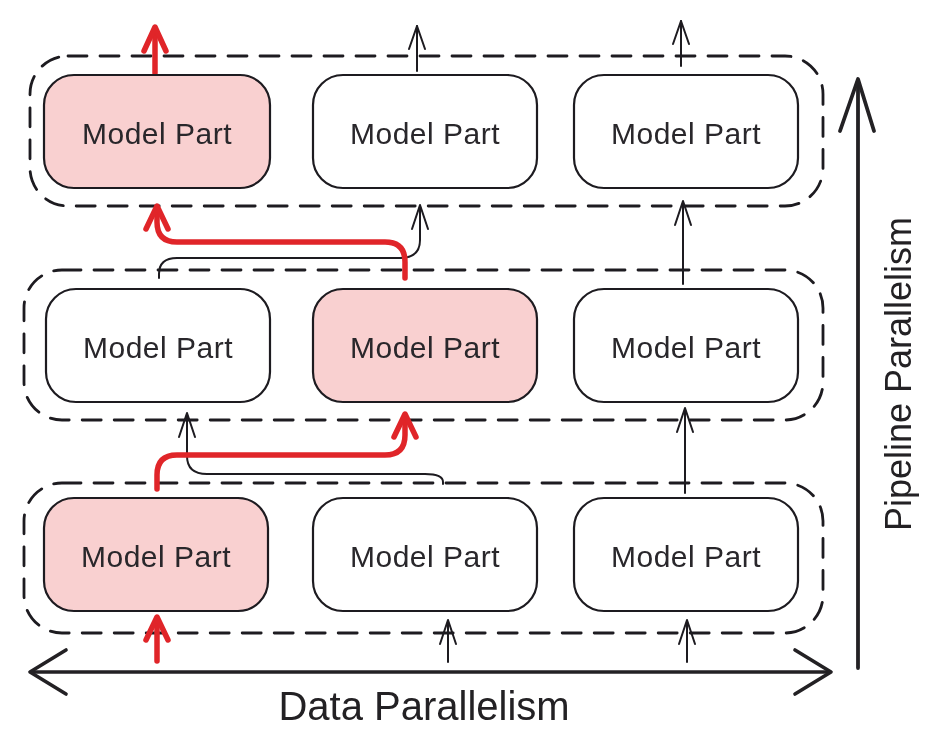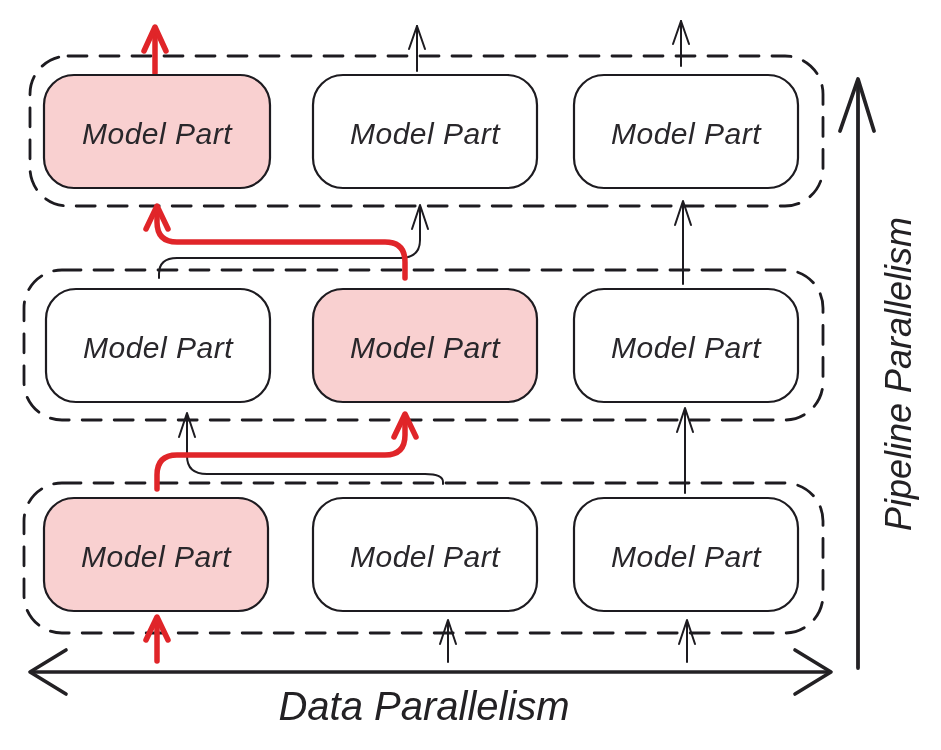--- a/index.html
+++ b/index.html
@@ -6,21 +6,20 @@
     margin: 0;
     padding: 0;
     background: #ffffff;
   }
   .stage {
     width: 941px;
     height: 750px;
     position: relative;
     background: #ffffff;
     overflow: hidden;
-    font-style: italic;
   }
   svg text {
     font-family: "Liberation Sans", "DejaVu Sans", sans-serif;
     fill: #29272b;
   }
   .box-label {
     font-size: 30px;
     font-weight: 500;
     letter-spacing: 0.5px;
   }

